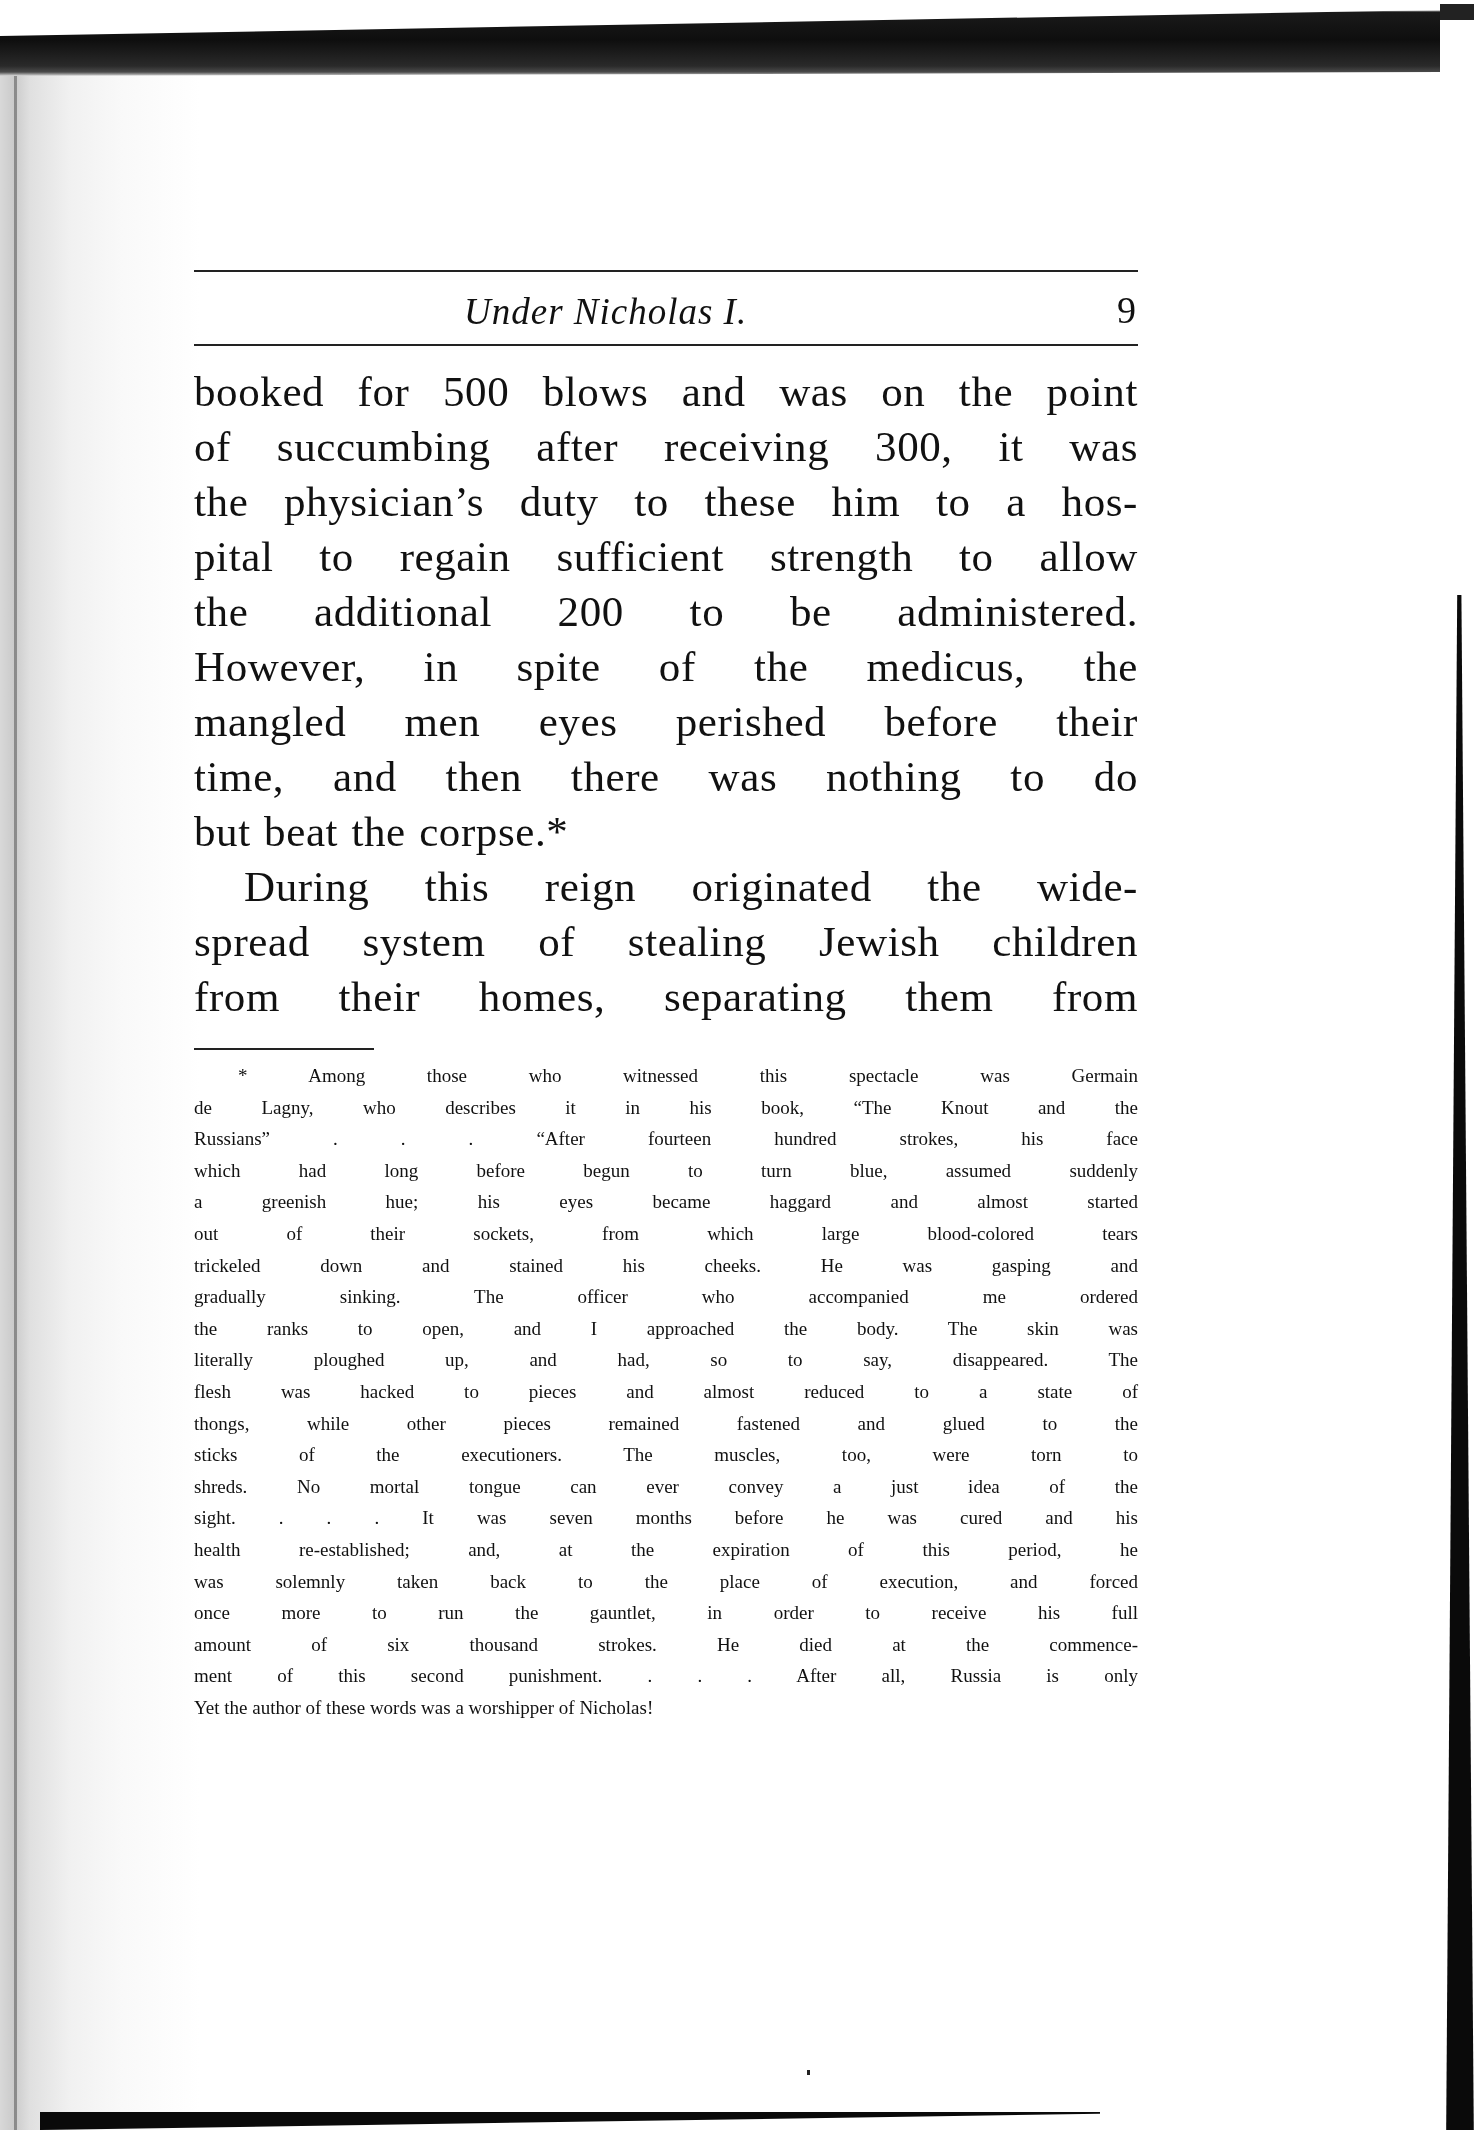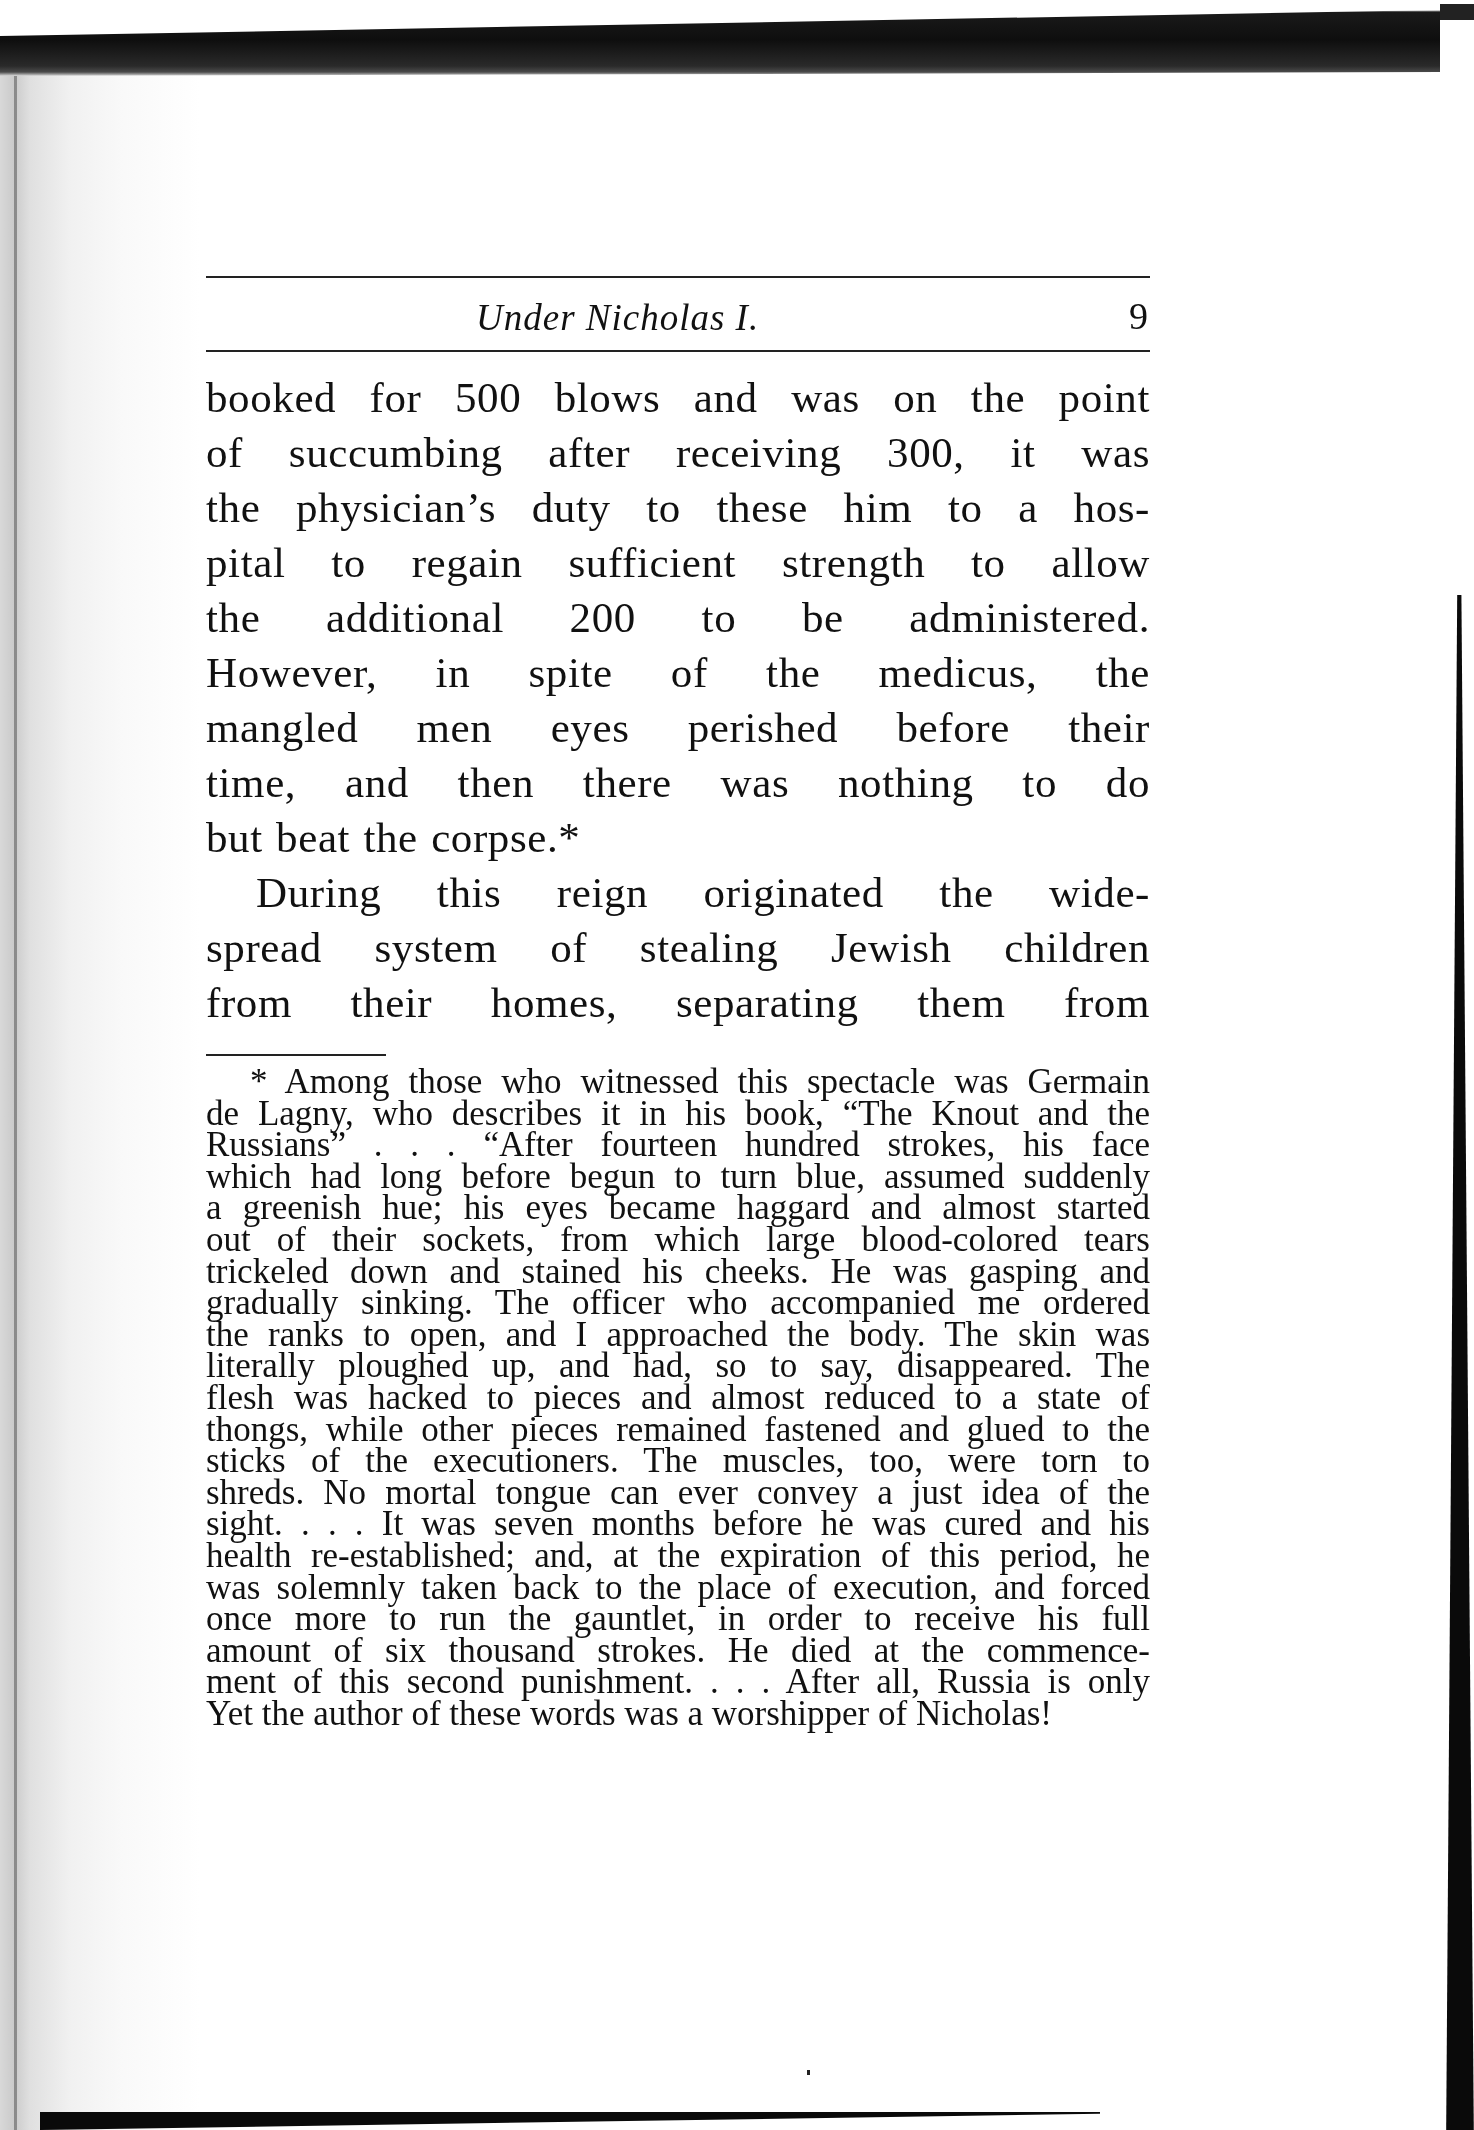--- a/index.html
+++ b/index.html
@@ -75,23 +75,22 @@
       top: 2070px;
       width: 3px;
       height: 5px;
       background: #222;
     }
 
     
     .page {
       position: absolute;
       left: 194px;
-      top: 276px;
+      top: 270px;
       width: 944px;
-      margin-left: 12px;
     }
     .running-head {
       position: relative;
       border-top: 2px solid #222;
       border-bottom: 2px solid #222;
       height: 72px;
       width: 944px;
     }
     .running-title {
       position: absolute;
@@ -132,21 +131,21 @@
       padding-left: 50px;
     }
     .footnote-rule {
       width: 180px;
       height: 2px;
       background: #222;
       margin-top: 24px;
       margin-bottom: 10px;
     }
     .footnote {
-      font-size: 35px;
+      font-size: 19px;
       line-height: 31.6px;
       letter-spacing: 0;
     }
     .fn-line {
       display: block;
       white-space: nowrap;
       text-align: justify;
       text-align-last: justify;
       height: 31.6px;
     }

